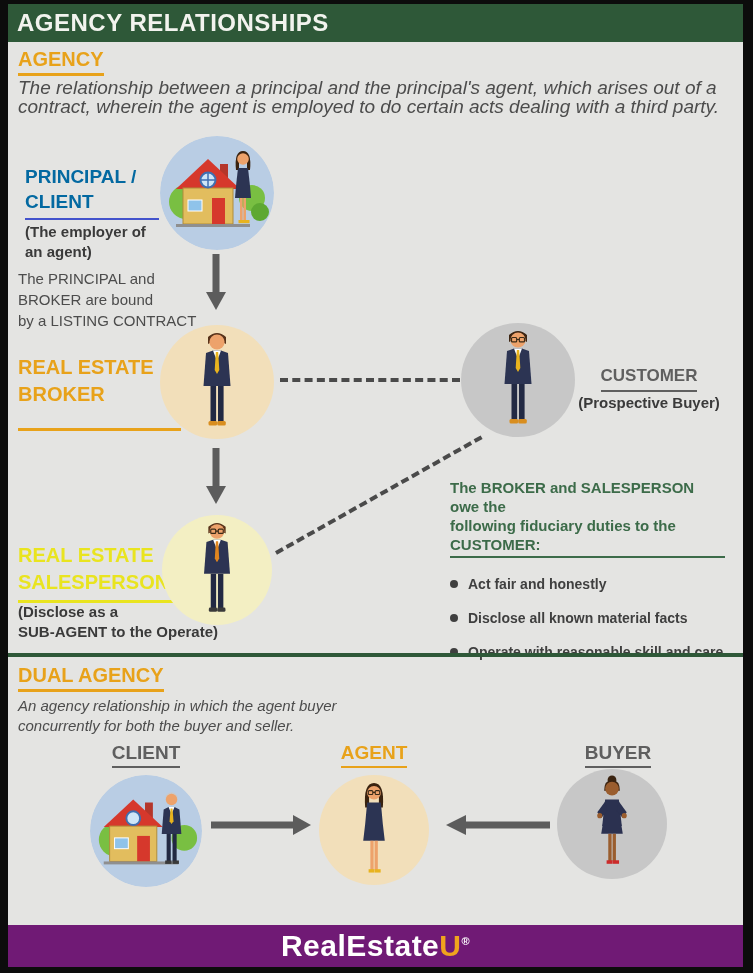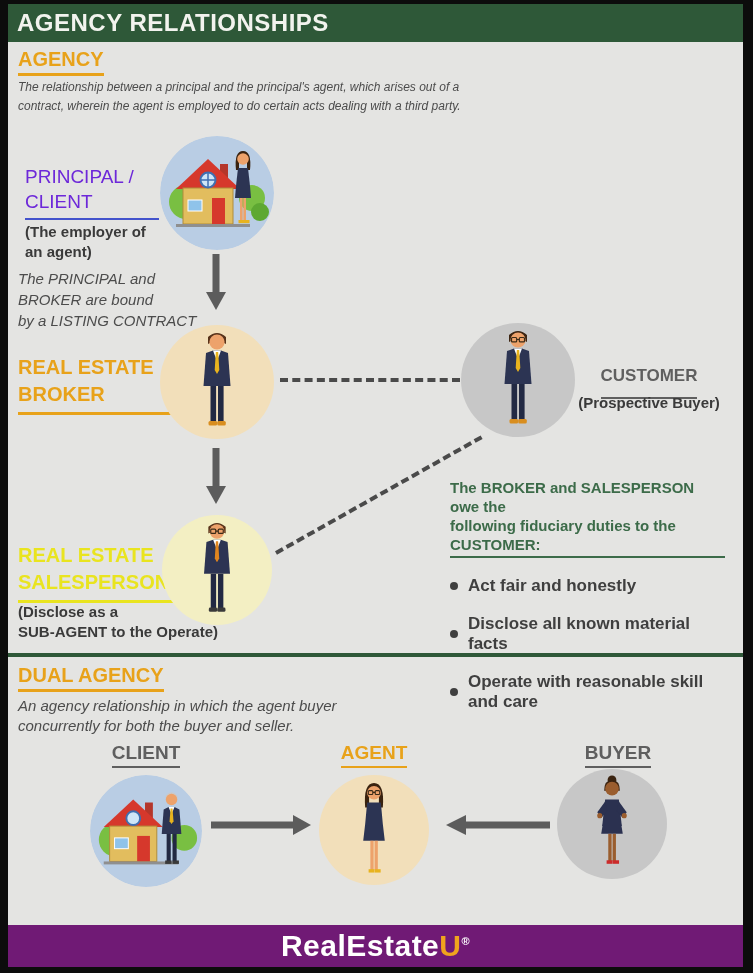--- a/index.html
+++ b/index.html
@@ -6,53 +6,53 @@
   .frame{position:relative;width:753px;height:973px;background:#0c0c0c;
          font-family:"Liberation Sans",sans-serif;overflow:hidden;}
   .content{position:absolute;left:8px;top:4px;width:735px;height:963px;background:#e4e4e2;}
   .abs{position:absolute;}
 
   .titlebar{left:0;top:0;width:100%;height:38px;background:#2e5838;box-sizing:border-box;
             padding-left:9px;color:#f2f3ee;font-size:24px;font-weight:bold;line-height:37px;letter-spacing:.5px;}
 
   .agency-h{left:10px;top:44px;font-size:20px;font-weight:bold;color:#e8a21a;}
   .hl{display:inline-block;border-bottom:3px solid currentColor;padding-bottom:2px;}
-  .agency-def{left:10px;top:74px;font-size:12px;font-style:italic;color:#4c4c4c;line-height:19px;}
-
-  .principal-label{left:17px;top:160px;font-size:19px;font-weight:normal;color:#6d28d9;line-height:25px;}
+  .agency-def{left:10px;top:74px;font-size:19px;font-style:italic;color:#4c4c4c;line-height:19px;}
+
+  .principal-label{left:17px;top:160px;font-size:19px;font-weight:bold;color:#0369a1;line-height:25px;}
   .principal-label .ul{display:block;border-bottom:2px solid #4353cc;padding-bottom:4px;width:134px;}
   .principal-sub{left:17px;top:218px;font-size:15px;font-weight:bold;color:#3a3a3a;line-height:20px;}
-  .principal-note{left:10px;top:264px;font-size:15px;font-style:italic;color:#4c4c4c;line-height:21px;}
+  .principal-note{left:10px;top:264px;font-size:15px;color:#4c4c4c;line-height:21px;}
 
   .circle{position:absolute;border-radius:50%;display:flex;align-items:center;justify-content:center;overflow:hidden;}
   .c-principal{left:152px;top:132px;width:114px;height:114px;}
   .c-broker{left:152px;top:321px;width:114px;height:114px;background:#f2dfba;}
   .c-customer{left:453px;top:319px;width:114px;height:114px;background:#c7c7c7;}
   .c-sales{left:154px;top:511px;width:110px;height:110px;background:#f3efc3;}
   .c-seller{left:82px;top:771px;width:112px;height:112px;}
   .c-agent{left:311px;top:771px;width:110px;height:110px;background:#f2dfba;}
   .c-buyer{left:549px;top:765px;width:110px;height:110px;background:#c7c7c7;}
 
   .broker-label{left:10px;top:350px;font-size:20px;font-weight:bold;color:#e8a21a;line-height:27px;}
-  .broker-label .ul{display:block;border-bottom:3px solid #e8a21a;padding-bottom:4px;width:163px;}
+  .broker-label .ul{display:block;border-bottom:3px solid #e8a21a;padding-bottom:20px;width:163px;}
   .sales-label{left:10px;top:538px;font-size:20px;font-weight:bold;color:#e9e41f;line-height:27px;}
   .sales-label .ul{display:block;border-bottom:3px solid #e9e41f;padding-bottom:4px;width:180px;}
   .sales-sub{left:10px;top:598px;font-size:15px;font-weight:bold;color:#3a3a3a;line-height:20px;}
 
   .customer-label{left:556px;top:362px;width:170px;text-align:center;font-size:17px;font-weight:bold;color:#5f5f5f;}
-  .customer-label .ul2{display:inline-block;border-bottom:2px solid #5f5f5f;padding-bottom:11px;}
+  .customer-label .ul2{display:inline-block;border-bottom:2px solid #5f5f5f;padding-bottom:4px;}
   .customer-sub{left:548px;top:390px;width:186px;text-align:center;font-size:15px;font-weight:bold;color:#3a3a3a;}
 
   .duties{left:442px;top:474px;width:275px;}
   .duties-h{font-size:15px;font-weight:bold;color:#3c6b49;line-height:19px;}
   .duties-h .ul2{display:inline-block;border-bottom:2px solid #3c6b49;padding-bottom:2px;}
   .duty{display:flex;align-items:center;gap:10px;margin-top:18px;}
   .duty:first-of-type{margin-top:14px;}
   .dot{width:8px;height:8px;border-radius:50%;background:#3f3f3f;flex:0 0 auto;}
-  .duty-text{font-size:17px;font-weight:bold;color:#3f3f3f;}
+  .duty-text{font-size:14px;font-weight:bold;color:#3f3f3f;}
 
   .dash-h{left:272px;top:374px;width:180px;border-top:4px dashed #4a4a4a;}
   .dash-diag{left:268px;top:547px;width:236px;border-top:4px dashed #4a4a4a;
              transform:rotate(-29.4deg);transform-origin:left center;}
 
   .arrow1{left:197px;top:250px;}
   .arrow2{left:197px;top:444px;}
   .arrow-right{left:203px;top:810px;}
   .arrow-left{left:432px;top:810px;}
 

